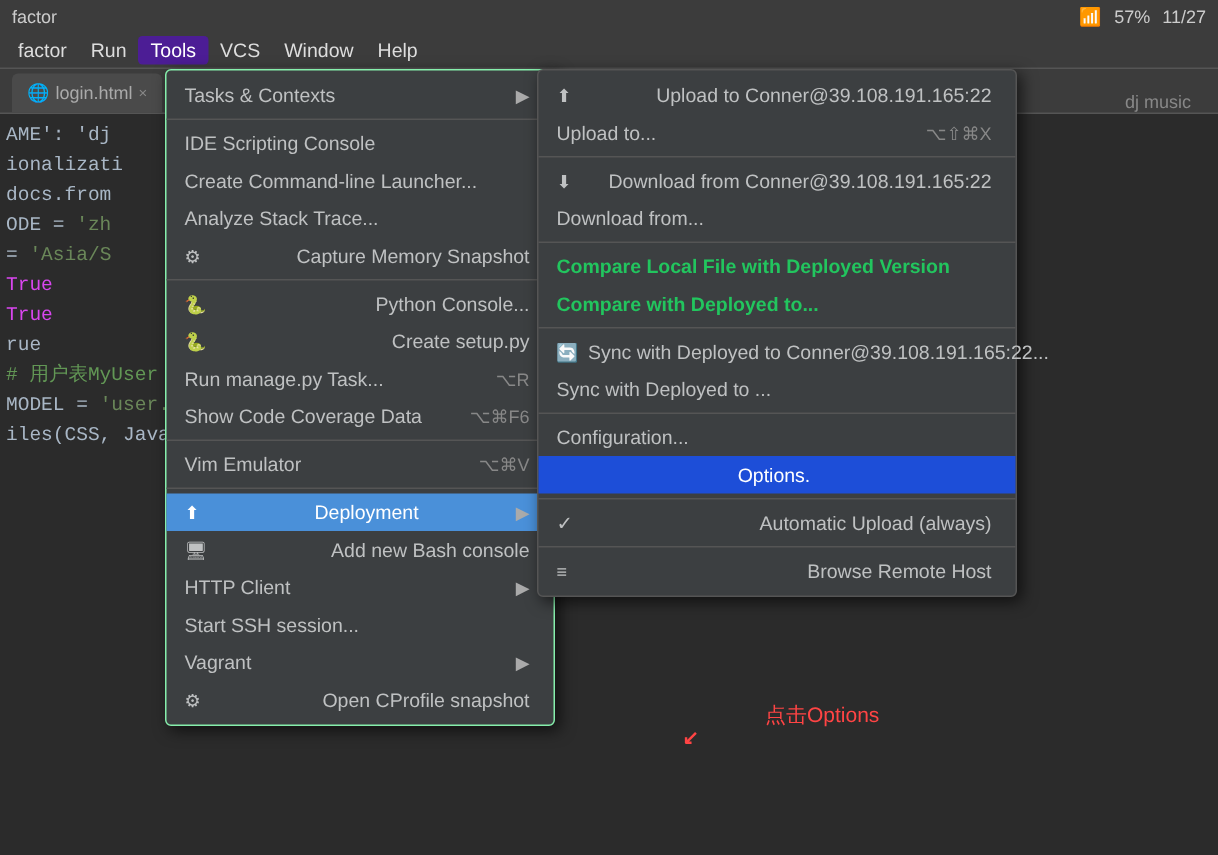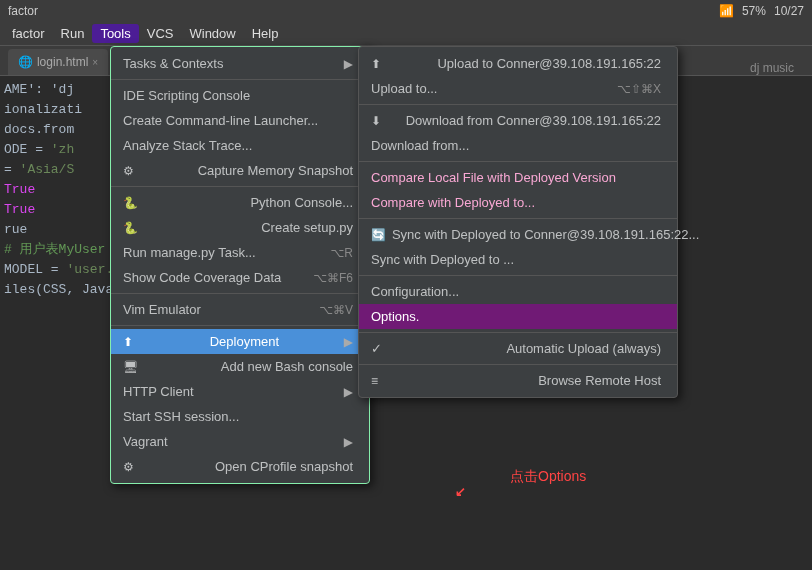--- a/index.html
+++ b/index.html
@@ -159,39 +159,40 @@
       margin-right: 6px;
       font-size: 12px;
       width: 16px;
       display: inline-block;
     }
     .menu-divider {
       height: 1px;
       background: #555;
       margin: 3px 0;
     }
-    .menu-entry.disabled { color: #f9a8d4; }
+    .menu-entry.disabled { color: #22c55e; font-weight: bold; }
 
     
     .dropdown-deployment {
       position: absolute;
       top: 46px;
       left: 358px;
       width: 320px;
       background: #3c3f41;
       border: 1px solid #555;
       border-radius: 4px;
       box-shadow: 3px 3px 10px rgba(0,0,0,0.6);
       z-index: 101;
       padding: 4px 0;
     }
 
     .menu-entry.options-highlighted {
-      background: #701a75;
+      background: #1d4ed8;
       color: #fff;
+      justify-content: center;
     }
 
     .checkmark { color: #bfc1c2; margin-right: 4px; }
 
     
     .annotation-arrow {
       position: absolute;
       top: 484px;
       left: 455px;
       color: #ff4444;
@@ -214,21 +215,21 @@
 </head>
 <body>
 
 <div class="mac-bar">
   <div class="mac-bar-left">
     <span>factor</span>
   </div>
   <div class="mac-bar-right">
     <span>📶</span>
     <span>57%</span>
-    <span>10/27</span>
+    <span>11/27</span>
   </div>
 </div>
 
 <div class="menu-bar">
   <span class="menu-item">factor</span>
   <span class="menu-item">Run</span>
   <span class="menu-item active">Tools</span>
   <span class="menu-item">VCS</span>
   <span class="menu-item">Window</span>
   <span class="menu-item">Help</span>

